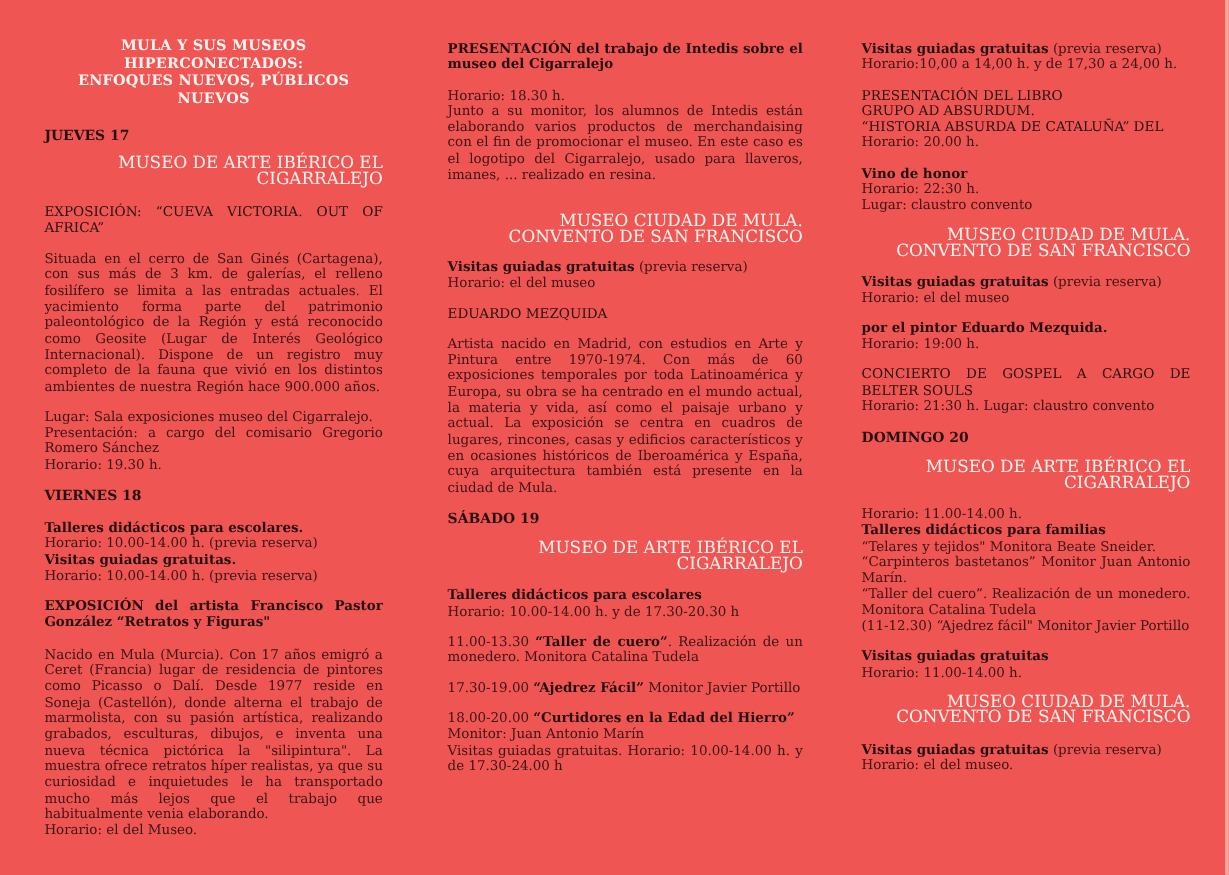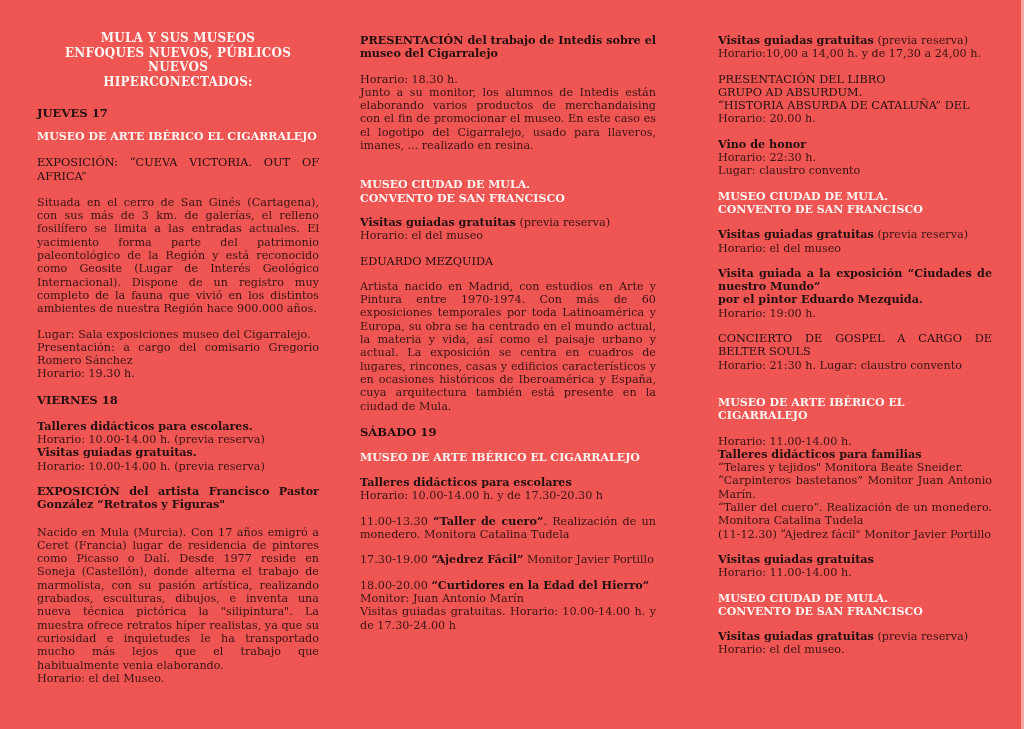--- a/index.html
+++ b/index.html
@@ -6,39 +6,39 @@
   body {
     width: 1024px; height: 729px; overflow: hidden;
     background: #ef5552;
     font-family: "DejaVu Serif", "Liberation Serif", serif;
     color: #3a1414;
     position: relative;
   }
   .edge { position: absolute; top: 0; right: 0; width: 3px; height: 729px; background: #f7a8a3; }
   .col { position: absolute; top: 0; }
   .c1 { left: 37px; width: 282px; }
-  .c2 { left: 360px; width: 296px; }
+  .c2 { left: 373px; width: 296px; }
   .c3 { left: 718px; width: 274px; }
   .t, .b { font-size: 11.2px; line-height: 13.3px; margin: 0; text-align: justify; }
   .b, .bold { font-weight: bold; color: #241010; }
   .gap { height: 12px; }
   .hd { font-weight: bold; font-size: 11.6px; color: #241010; margin: 0; }
-  .venue { color: #fff3f0; text-align: left; font-size: 11px; line-height: 13.3px; margin: 0; font-weight: bold; }
+  .venue { color: #fff3f0; text-align: right; font-size: 14px; line-height: 13.3px; margin: 0; }
   .title { color: #fff5f2; text-align: center; font-weight: bold; font-size: 12px; line-height: 14.5px; margin: 0; letter-spacing: 0.2px; }
   .caps { font-weight: normal; font-size: 11.3px; line-height: 13.3px; color: #241010; margin: 0; text-align: justify; }
 </style>
 </head>
 <body style="background: rgb(239, 85, 82);">
 
 <div class="edge"></div>
 
 <div class="col c1" style="top:31px;">
   <p class="title">MULA Y SUS MUSEOS</p>
+  <p class="title">HIPERCONECTADOS:</p>
   <p class="title">ENFOQUES NUEVOS, PÚBLICOS NUEVOS</p>
-  <p class="title">HIPERCONECTADOS:</p>
   <div style="height:17px"></div>
   <p class="hd">JUEVES 17</p>
   <div style="height:10px"></div>
   <p class="venue">MUSEO DE ARTE IBÉRICO EL CIGARRALEJO</p>
   <div style="height:13px"></div>
   <p class="caps">EXPOSICIÓN: “CUEVA VICTORIA. OUT OF AFRICA”</p>
   <div style="height:13px"></div>
   <p class="t">Situada en el cerro de San Ginés (Cartagena), con sus más de 3 km. de galerías, el relleno fosilífero se limita a las entradas actuales. El yacimiento forma parte del patrimonio paleontológico de la Región y está reconocido como Geosite (Lugar de Interés Geológico Internacional). Dispone de un registro muy completo de la fauna que vivió en los distintos ambientes de nuestra Región hace 900.000 años.</p>
   <div class="gap"></div>
   <p class="t">Lugar: Sala exposiciones museo del Cigarralejo.</p>
@@ -102,27 +102,27 @@
   <p class="b">Vino de honor</p>
   <p class="t">Horario: 22:30 h.</p>
   <p class="t">Lugar: claustro convento</p>
   <div style="height:12px"></div>
   <p class="venue">MUSEO CIUDAD DE MULA.</p>
   <p class="venue">CONVENTO DE SAN FRANCISCO</p>
   <div style="height:12px"></div>
   <p class="t"><span class="bold">Visitas guiadas gratuitas</span><span> (previa reserva)</span></p>
   <p class="t">Horario: el del museo</p>
   <div class="gap"></div>
-  <p class="b">Visita guiada a  la exposición “Ciudades de nuestro Mundo”</p>
   <p class="b">por el pintor Eduardo Mezquida.</p>
   <p class="t">Horario: 19:00 h.</p>
   <div class="gap"></div>
   <p class="caps">CONCIERTO DE GOSPEL A CARGO DE BELTER SOULS</p>
   <p class="t">Horario: 21:30 h. Lugar: claustro convento</p>
   <div style="height:12px"></div>
+  <p class="hd">DOMINGO 20</p>
   <div style="height:12px"></div>
   <p class="venue">MUSEO DE ARTE IBÉRICO EL CIGARRALEJO</p>
   <div style="height:12px"></div>
   <p class="t">Horario: 11.00-14.00 h.</p>
   <p class="b">Talleres didácticos para familias</p>
   <p class="t">“Telares y tejidos" Monitora Beate Sneider.</p>
   <p class="t">“Carpinteros bastetanos” Monitor Juan Antonio Marín.</p>
   <p class="t">“Taller del cuero”. Realización de un monedero. Monitora Catalina Tudela</p>
   <p class="t">(11-12.30) “Ajedrez fácil" Monitor Javier Portillo</p>
   <div class="gap"></div>

